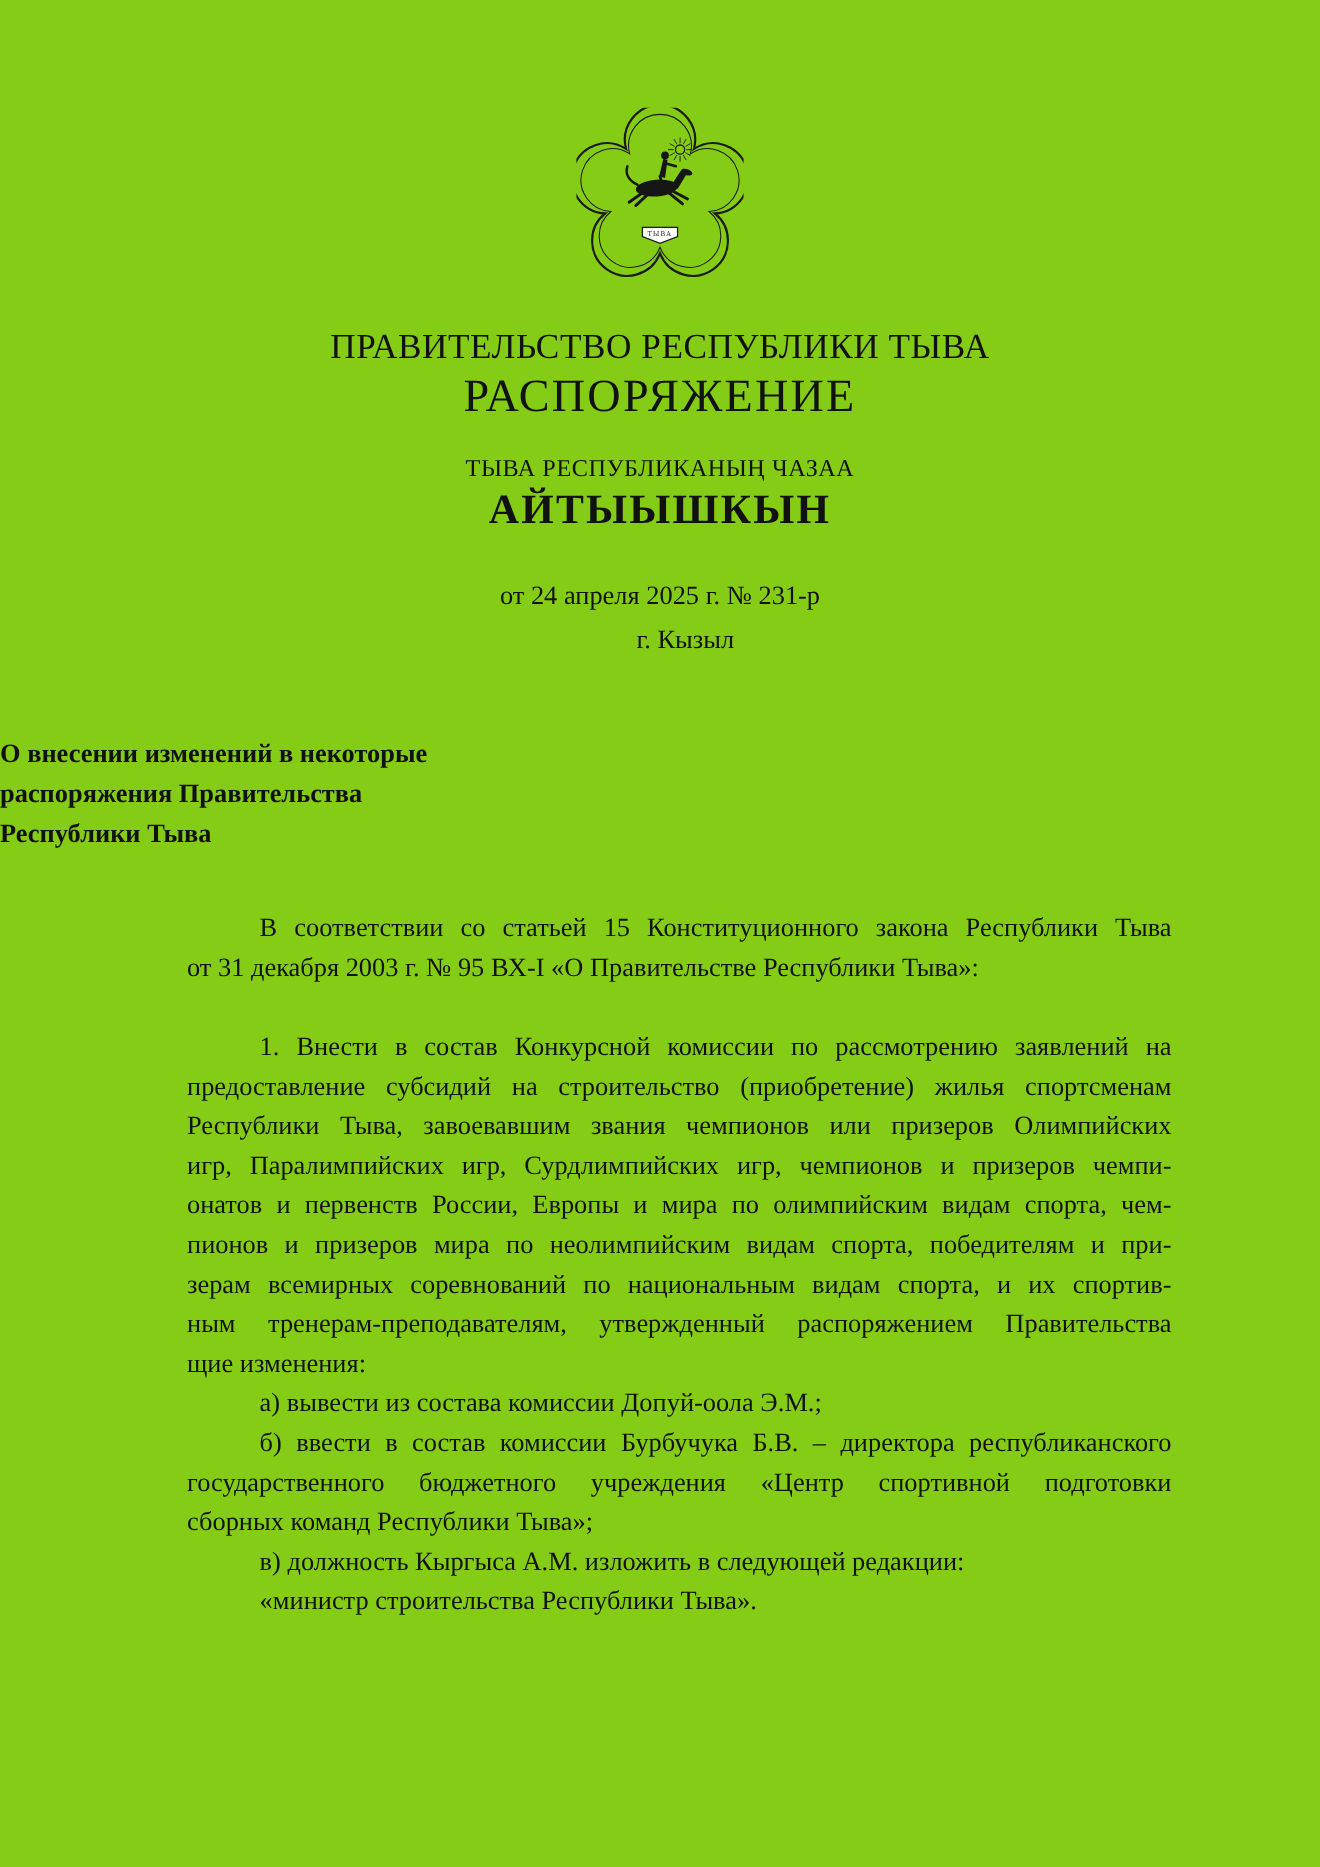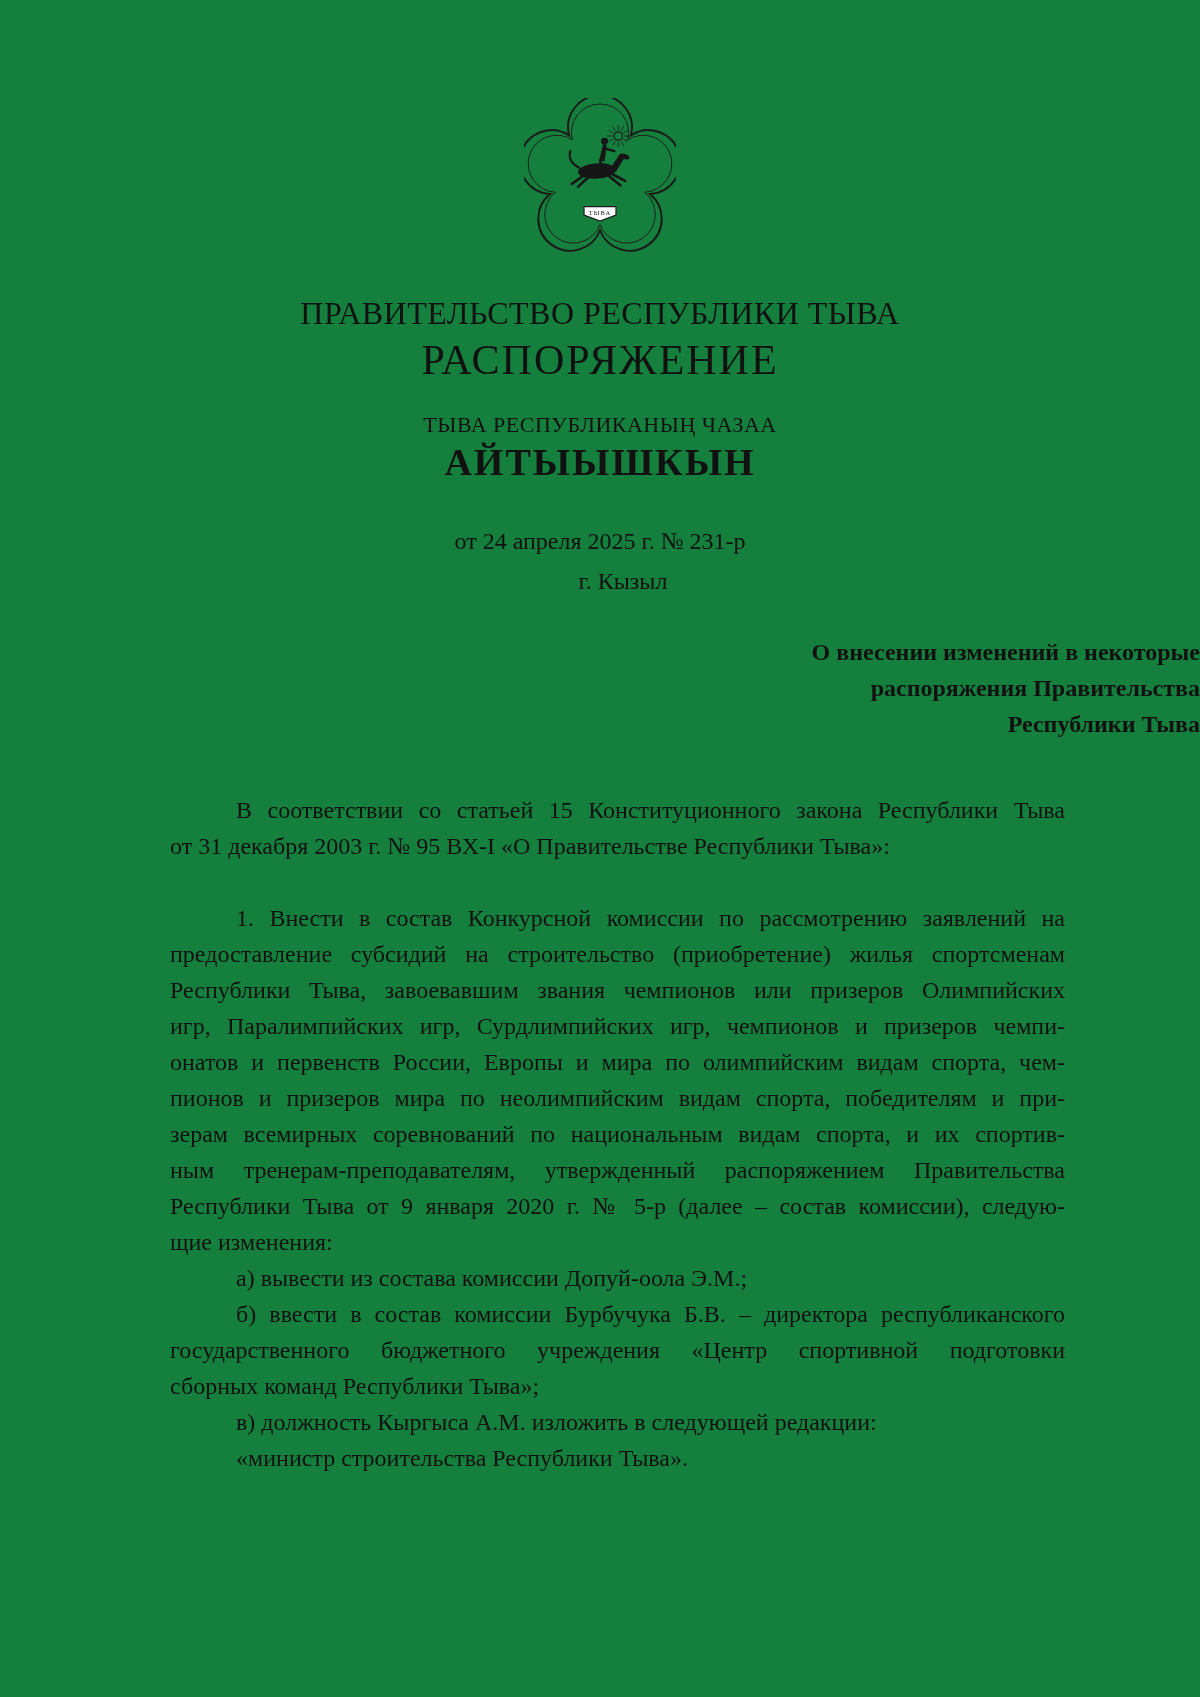--- a/index.html
+++ b/index.html
@@ -1,40 +1,40 @@
 <!DOCTYPE html>
 <html><head>
 <meta charset="utf-8">
 <style>
   * { margin: 0; padding: 0; box-sizing: border-box; }
   html, body { background: #ffffff; }
   .page {
     width: 1200px;
     height: 1697px;
     margin: 0 auto;
-    background: #15803d;
+    background: #84cc16;
     color: #111;
     font-family: "Liberation Serif", "DejaVu Serif", serif;
     overflow: hidden;
     position: relative;
   }
   .emblem-wrap { padding-top: 98px; text-align: center; }
   .emblem-wrap svg { width: 152px; height: auto; display: inline-block; }
 
   .h-center { text-align: center; }
   .h-org    { margin-top: 32px; font-size: 32px; letter-spacing: 0.5px; }
   .h-type   { margin-top: 4px;  font-size: 42px; font-weight: normal; letter-spacing: 2px; }
   .h-org2   { margin-top: 28px; font-size: 22px; letter-spacing: 0.5px; }
   .h-type2  { margin-top: 2px;  font-size: 38px; font-weight: bold; letter-spacing: 2px; }
   .h-date   { margin-top: 44px; font-size: 24px; }
   .h-city   { margin-top: 13px; font-size: 24px; padding-left: 46px; }
 
   .doc-title {
-    margin-top: 39px;
-    text-align: right;
+    margin-top: 72px;
+    text-align: left;
     font-weight: bold;
     font-size: 24px;
     line-height: 36px;
   }
 
   .doc-body {
     margin-top: 50px;
     margin-left: 170px;
     width: 895px;
     font-size: 24px;
@@ -129,21 +129,20 @@
       </div>
       <div class="para">
         <div class="line indent">1. Внести в состав Конкурсной комиссии по рассмотрению заявлений на</div>
         <div class="line">предоставление субсидий на строительство (приобретение) жилья спортсменам</div>
         <div class="line">Республики Тыва, завоевавшим звания чемпионов или призеров Олимпийских</div>
         <div class="line">игр, Паралимпийских игр, Сурдлимпийских игр, чемпионов и призеров чемпи-</div>
         <div class="line">онатов и первенств России, Европы и мира по олимпийским видам спорта, чем-</div>
         <div class="line">пионов и призеров мира по неолимпийским видам спорта, победителям и при-</div>
         <div class="line">зерам всемирных соревнований по национальным видам спорта, и их спортив-</div>
         <div class="line">ным тренерам-преподавателям, утвержденный распоряжением Правительства</div>
-        <div class="line">Республики Тыва от 9 января 2020 г. № 5-р (далее – состав комиссии), следую-</div>
         <div class="line last">щие изменения:</div>
       </div>
       <div class="para">
         <div class="line last indent">а) вывести из состава комиссии Допуй-оола Э.М.;</div>
       </div>
       <div class="para">
         <div class="line indent">б) ввести в состав комиссии Бурбучука Б.В. – директора республиканского</div>
         <div class="line">государственного бюджетного учреждения «Центр спортивной подготовки</div>
         <div class="line last">сборных команд Республики Тыва»;</div>
       </div>

